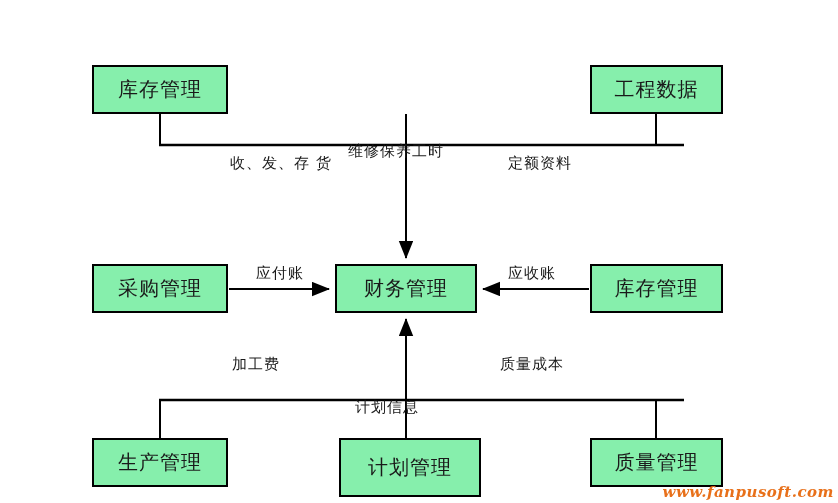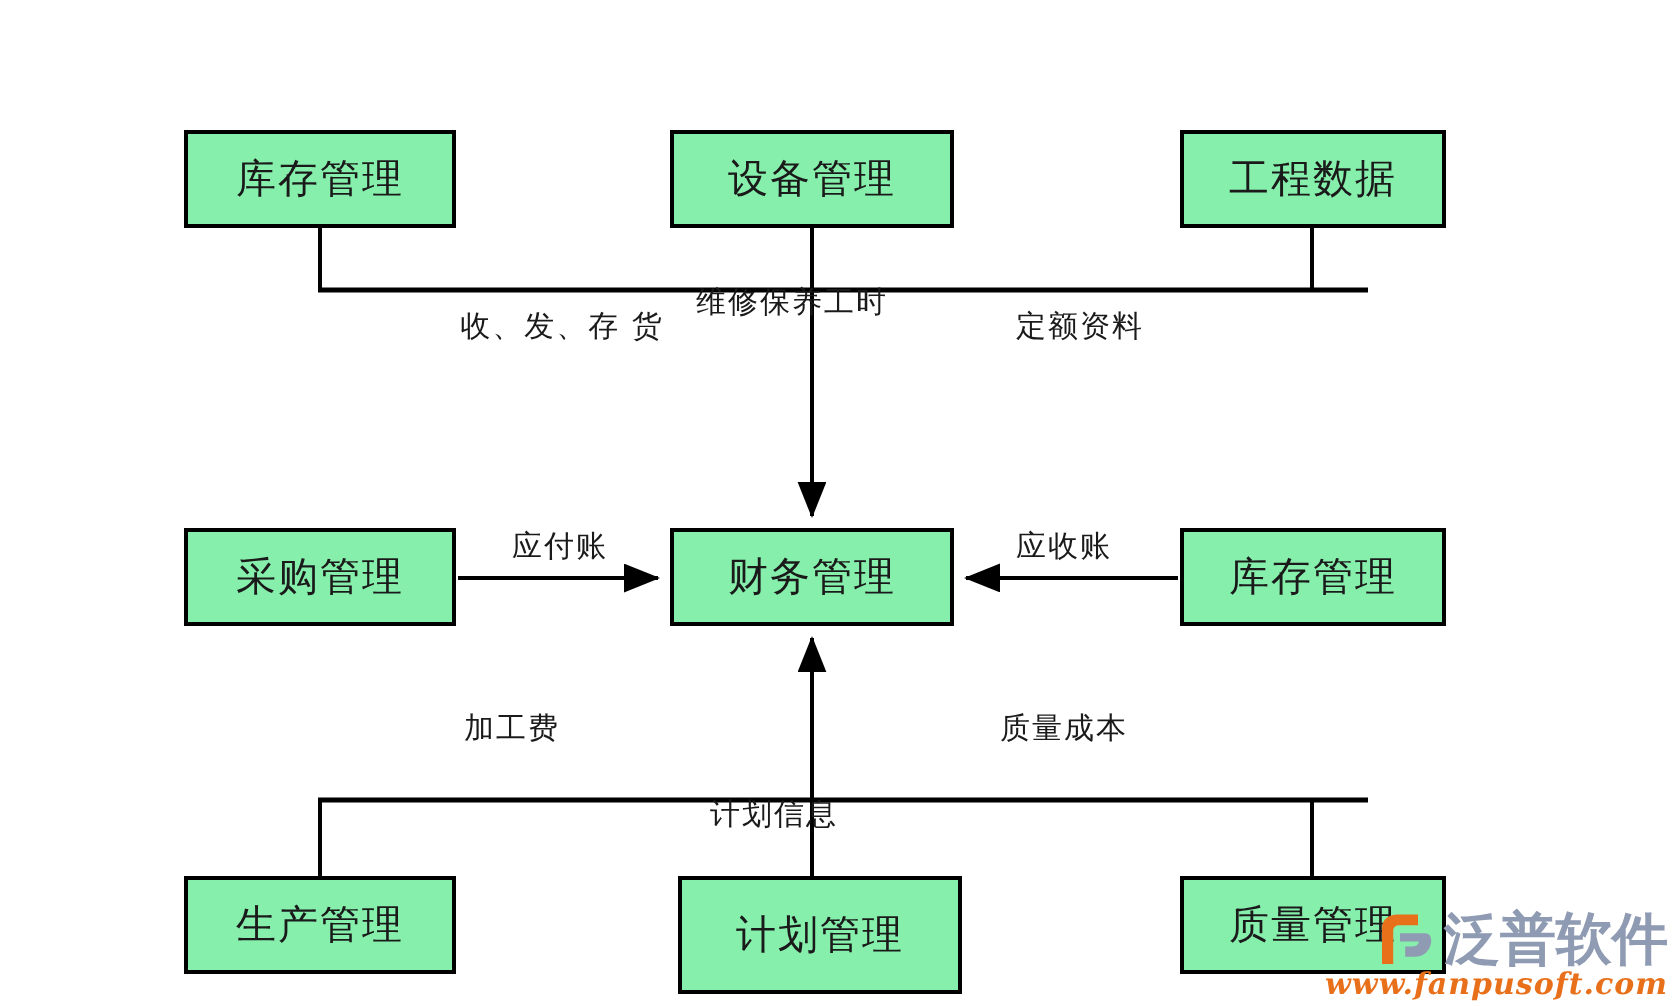--- a/index.html
+++ b/index.html
@@ -150,23 +150,20 @@
 
     <g stroke="#000000" stroke-width="2" fill="none">
       <path d="M406,438 L406,319" marker-end="url(#arrow)"></path>
     </g>
   </svg>
 
   <div class="node" style="left:92px;  top:65px;  width:136px; height:49px;">
     <span>库存管理</span>
   </div>
 
-  <div class="node" style="left:335px; top:65px;  width:142px; height:49px;">
-    <span>设备管理</span>
-  </div>
 
   <div class="node" style="left:590px; top:65px;  width:133px; height:49px;">
     <span>工程数据</span>
   </div>
 
   <div class="node" style="left:92px;  top:264px; width:136px; height:49px;">
     <span>采购管理</span>
   </div>
 
   <div class="node" style="left:335px; top:264px; width:142px; height:49px;">
@@ -200,25 +197,16 @@
 
   <div class="edge-label" style="left:508px; top:262px;">应收账</div>
 
   <div class="edge-label" style="left:232px; top:353px;">加工费</div>
 
   <div class="edge-label" style="left:500px; top:353px;">质量成本</div>
 
   <div class="edge-label" style="left:355px; top:396px;">计划信息</div>
 
   <div id="watermark">
-    <div class="wm-row">
-      <span class="wm-mark">
-        <svg viewBox="0 0 30 30" width="30" height="30" xmlns="http://www.w3.org/2000/svg">
-          <path d="M3,9 C3,4.8 6.4,2.2 10.6,2.2 L21,2.2 L21,7.6 L11.4,7.6 C9.7,7.6 8.6,8.8 8.6,10.4 L8.6,27 L3,27 Z" fill="#e8701a"></path>
-          <path d="M12,11.6 L24.5,11.6 C26.6,11.6 27.6,13.2 27.6,15.2 C27.6,19.8 24,23.4 19.2,23.4 L14.6,23.4 L14.6,18.2 L18.4,18.2 C20.2,18.2 21.4,17.2 21.4,15.8 L12,15.8 Z" fill="#8f9bb3"></path>
-        </svg>
-      </span>
-      <span class="wm-text">泛普软件</span>
-    </div>
     <div class="wm-url">www.fanpusoft.com</div>
   </div>
 
 </div>
 
 </body></html>

